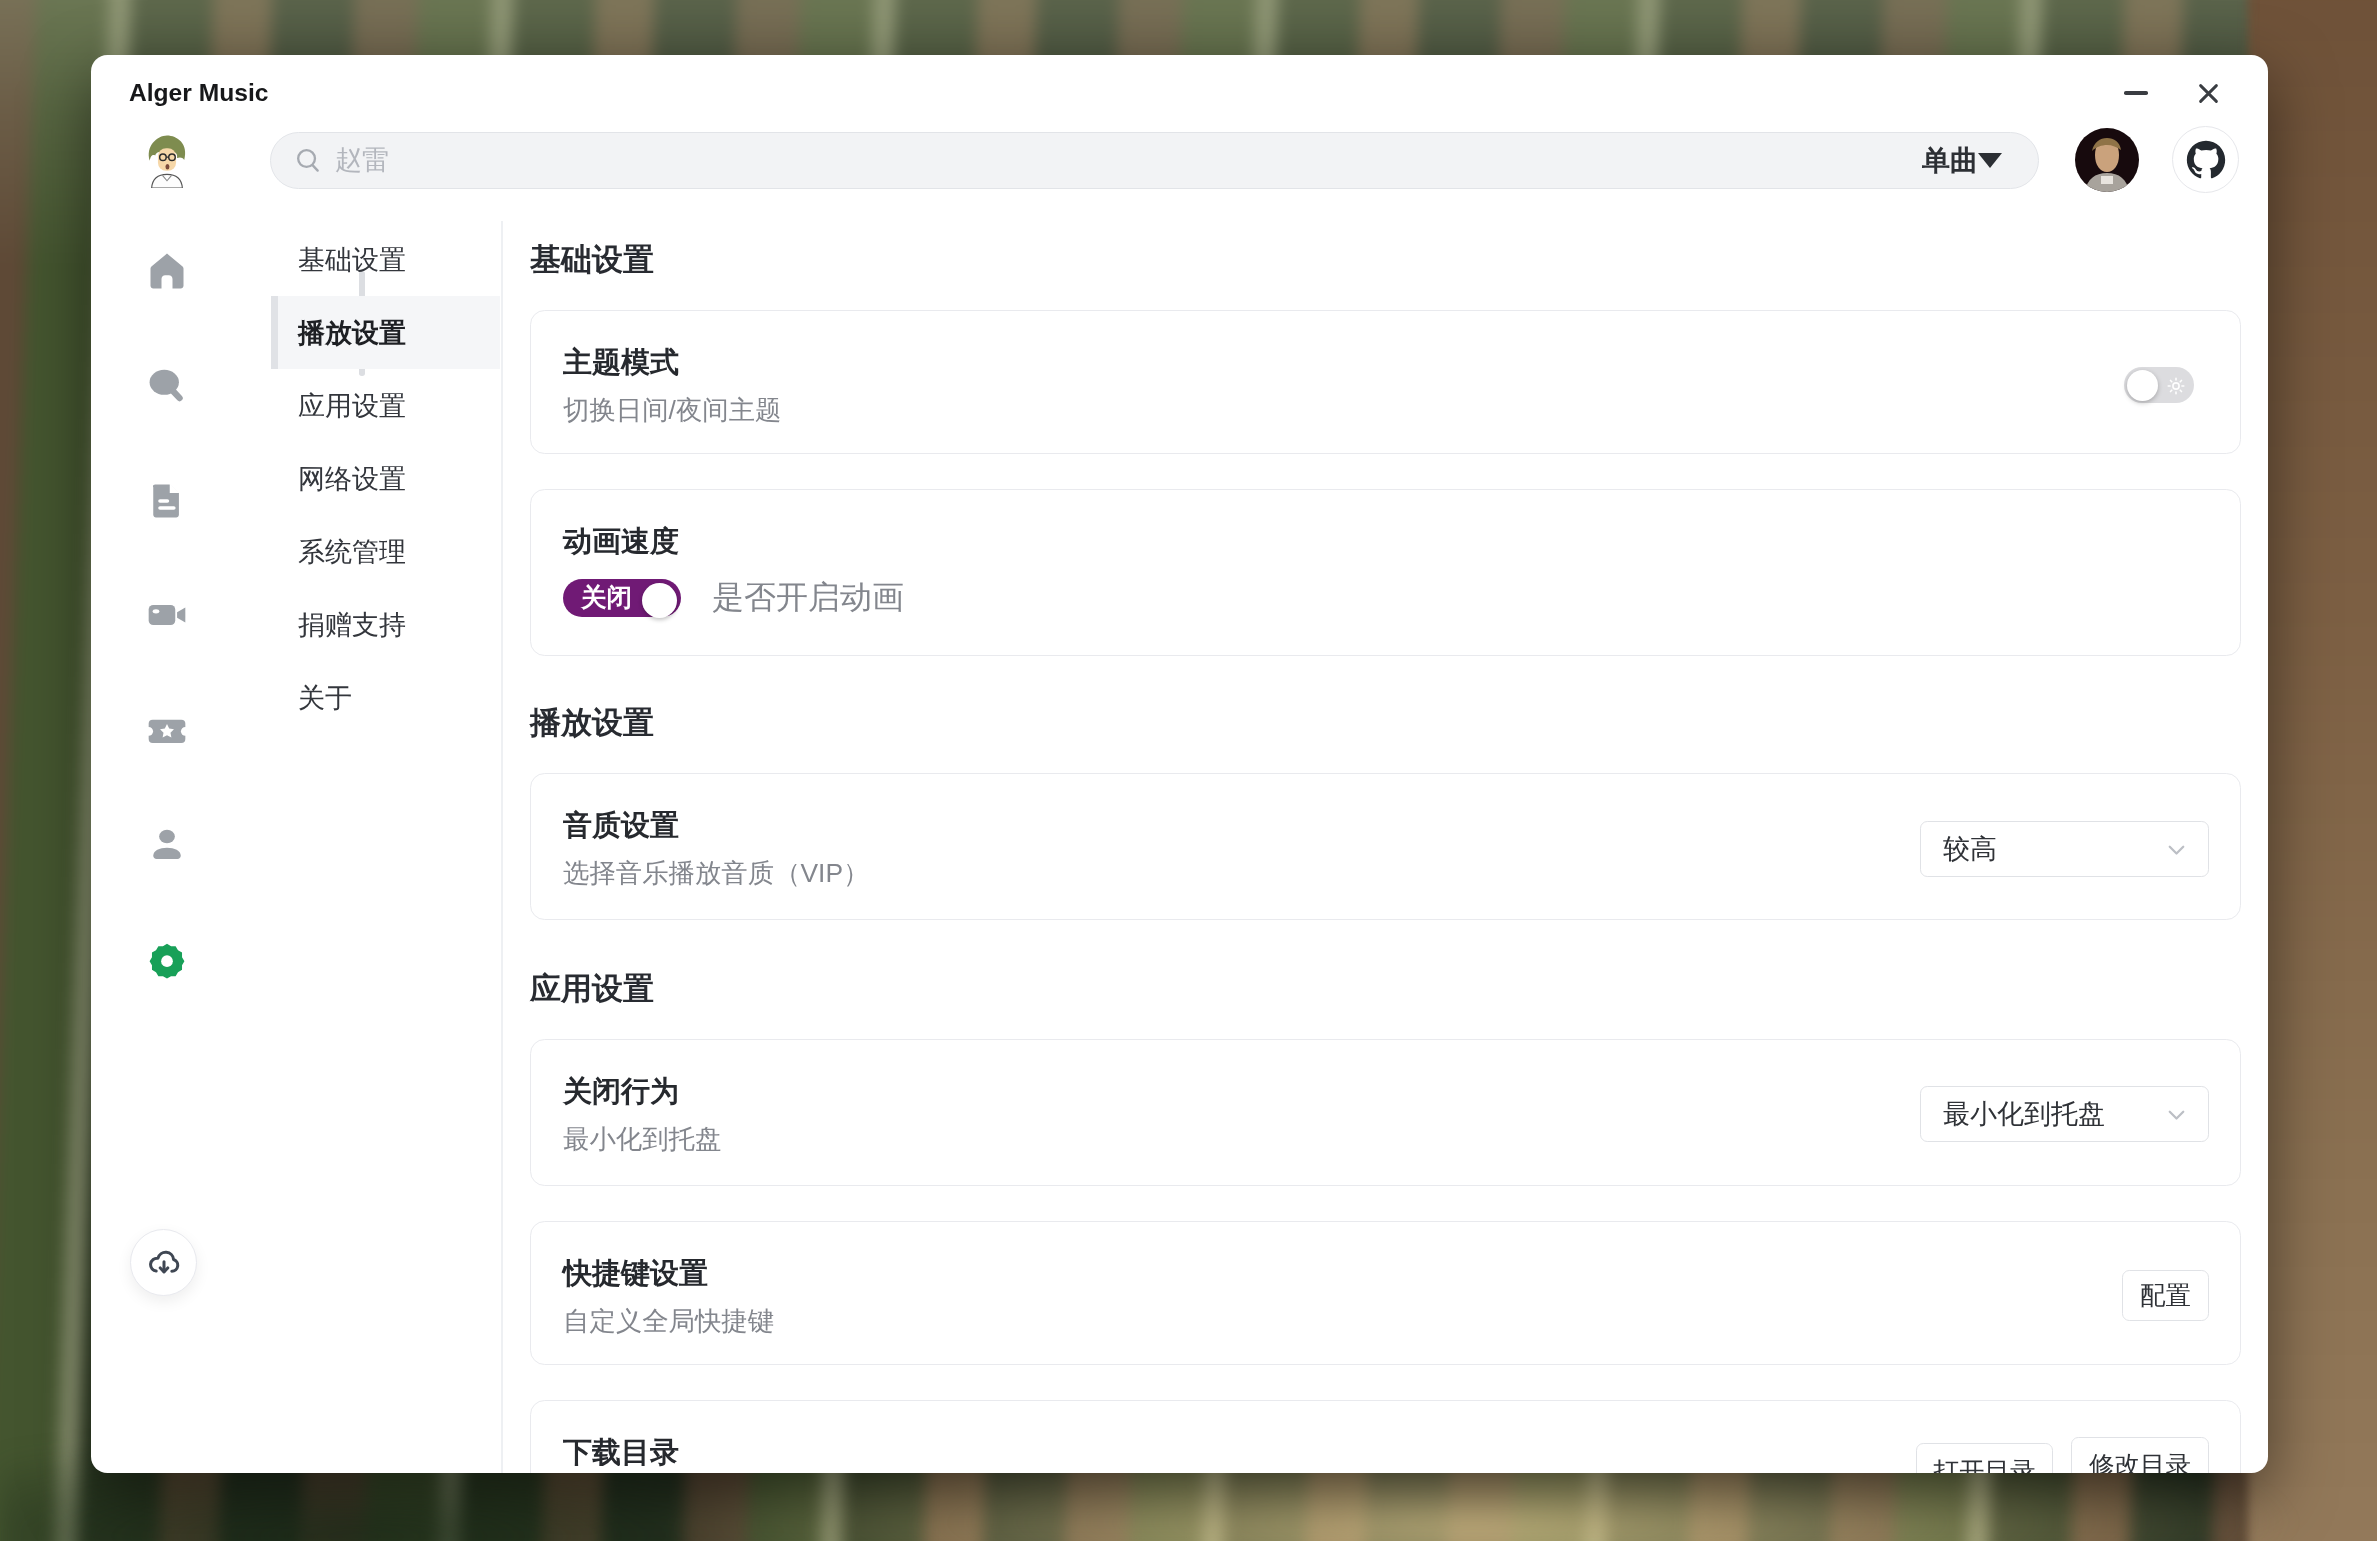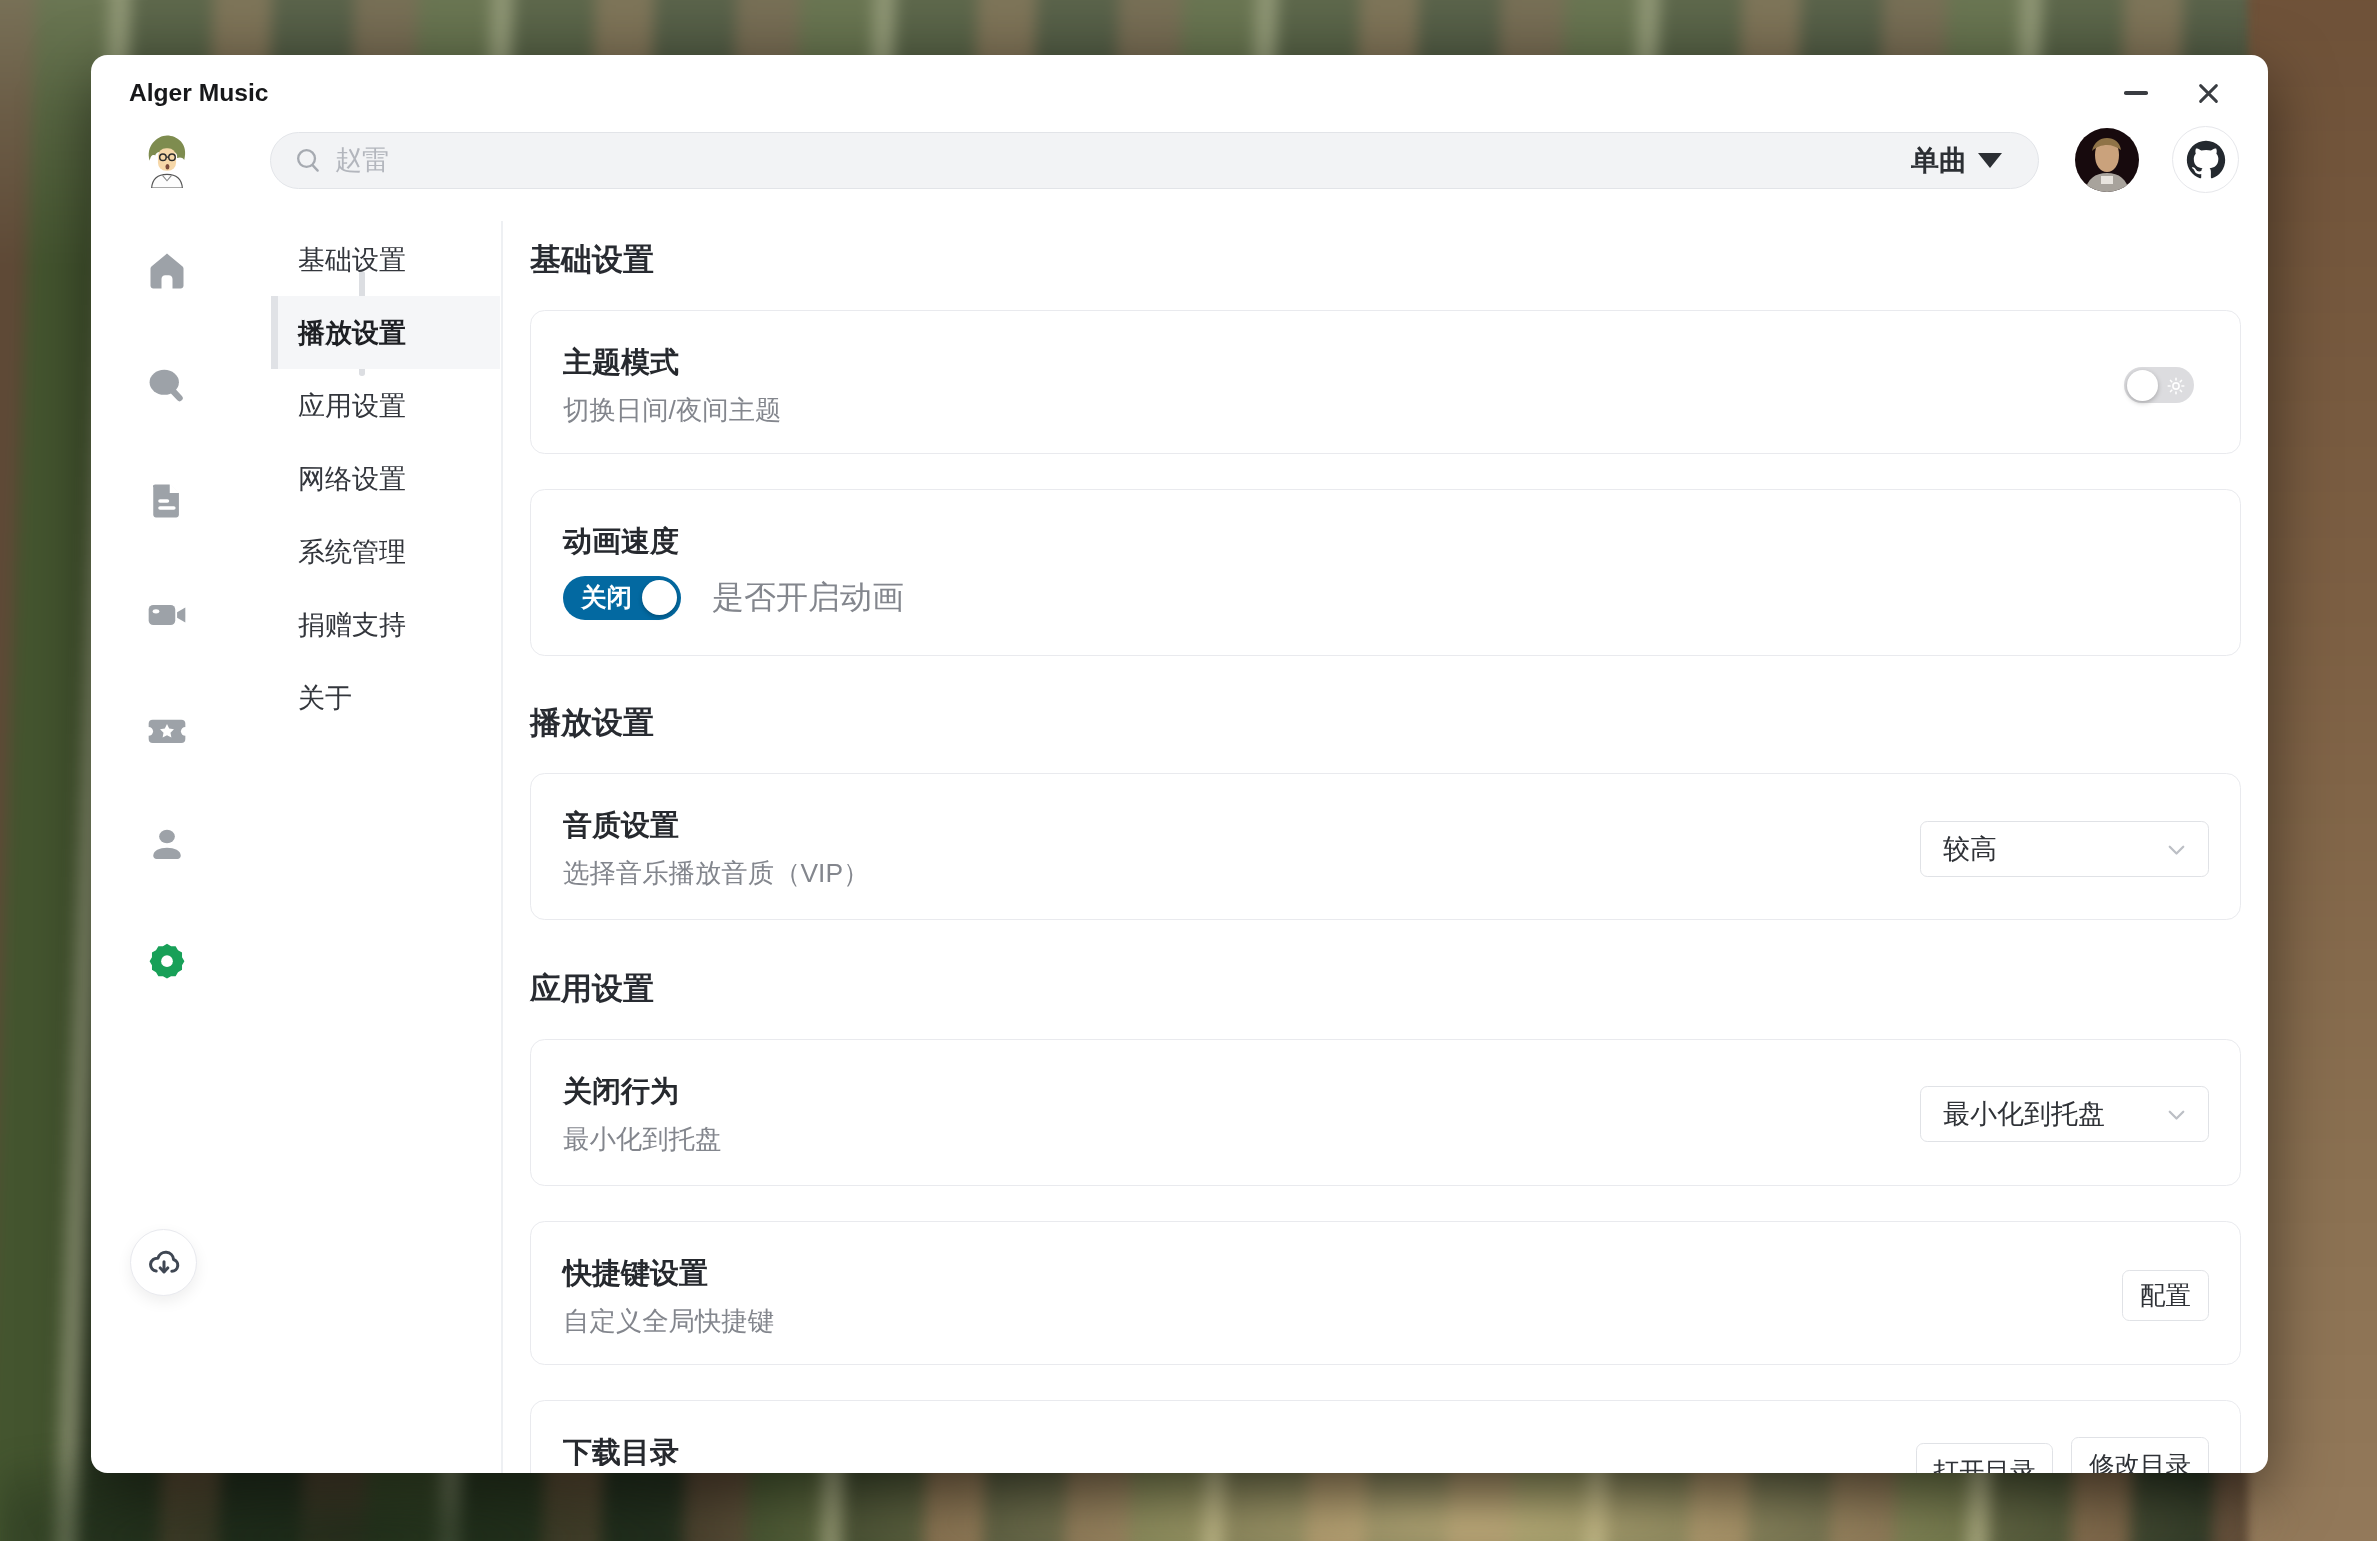--- a/index.html
+++ b/index.html
@@ -36,21 +36,21 @@
   .min-bar{width:24px;height:3.6px;background:#3a3d42;border-radius:1.8px;}
   
   .user-avatar{position:absolute;left:47px;top:75px;width:58px;height:58px;}
   .search-bar{position:absolute;left:179px;top:77px;width:1769px;height:57px;border-radius:31px;
     background:#f2f3f5;border:0.9px solid #e2e4e8;box-sizing:border-box;
     display:flex;align-items:center;padding:0 36px 0 22px;}
   .search-bar .mag{width:31px;height:31px;color:#a6aab1;flex:0 0 auto;}
   .search-input{flex:1;border:none;outline:none;background:transparent;font-size:27px;color:#33363b;
     margin-left:9px;font-family:Liberation Sans, sans-serif;}
   .search-input::placeholder{color:#b3b6bd;}
-  .search-type{display:flex;align-items:center;gap:11px;flex:0 0 auto;cursor:pointer;}
+  .search-type{display:flex;align-items:center;gap:0;flex:0 0 auto;cursor:pointer;}
   .search-type .lbl{font-size:28px;color:#2c2f34;font-weight:600;}
   .tri-down{width:0;height:0;border-left:12px solid transparent;border-right:12px solid transparent;border-top:15.5px solid #2c2f34;}
   .profile-avatar{position:absolute;left:1984px;top:73px;width:64px;height:64px;border-radius:50%;overflow:hidden;cursor:pointer;}
   .github-btn{position:absolute;left:2081px;top:71px;width:67px;height:67px;border-radius:50%;
     background:#fff;border:1.8px solid #e6e7eb;box-sizing:border-box;display:flex;align-items:center;justify-content:center;cursor:pointer;}
   .github-btn svg{width:40px;height:40px;}
   
   .rail-icon{position:absolute;left:54px;width:44px;height:44px;color:#9da2a8;cursor:pointer;}
   .rail-icon svg{width:44px;height:44px;display:block;}
   .rail-icon.active{color:#18a058;}
@@ -81,21 +81,21 @@
   .card.c6{margin-top:35px;height:159px;}
   .card-title{font-size:29px;font-weight:700;color:#26292e;line-height:40px;}
   .card-desc{font-size:26.4px;color:#83868d;line-height:38px;margin-top:8.2px;}
   
   .toggle{position:absolute;right:46px;top:56px;width:70px;height:36px;border-radius:18px;background:#dcdcdf;cursor:pointer;}
   .toggle .knob{position:absolute;left:2.7px;top:2.7px;width:31px;height:31px;border-radius:50%;background:#fff;
     box-shadow:0 1.8px 5.5px rgba(0,0,0,.25);}
   .toggle .sun{position:absolute;right:7.3px;top:7.3px;width:22px;height:22px;color:rgba(255,255,255,.95);}
   
   .anim-row{display:flex;align-items:center;margin-top:14.6px;}
-  .switch-on{position:relative;width:118px;height:44px;border-radius:22px;background:#0369a1;cursor:pointer;
+  .switch-on{position:relative;width:118px;height:38px;border-radius:22px;background:#701a75;cursor:pointer;
     display:flex;align-items:center;padding-left:18px;box-sizing:border-box;}
   .switch-on .sw-label{color:#fff;font-size:25.5px;font-weight:600;}
   .switch-on .knob{position:absolute;right:3.6px;top:3.6px;width:35px;height:35px;border-radius:50%;background:#fff;
     box-shadow:0 1.8px 4.6px rgba(0,0,0,.25);}
   .anim-desc{font-size:32px;color:#83868d;margin-left:31px;}
   
   .slider-wrap{position:absolute;right:32px;top:0;width:291px;height:167px;}
   .slider-track{position:absolute;left:0;right:0;top:58px;height:8.2px;border-radius:4.6px;background:#e5e6e8;cursor:pointer;}
   .slider-fill{position:absolute;left:0;top:0;bottom:0;width:102px;border-radius:4.6px;background:#8fcfae;}
   .slider-mark{position:absolute;top:-2.7px;width:9px;height:9px;border-radius:50%;background:#fff;border:2.7px solid #5cb987;}

